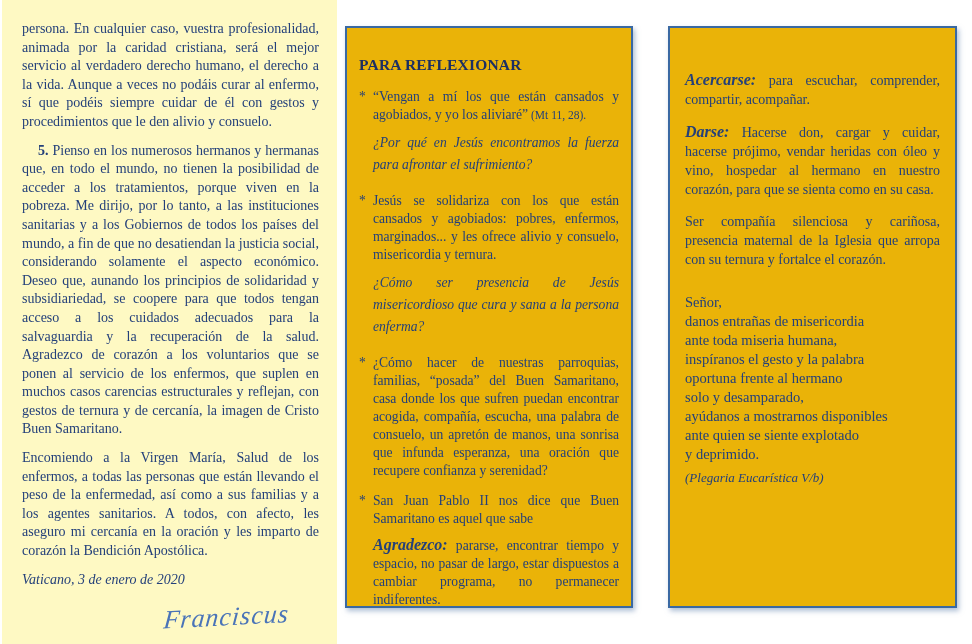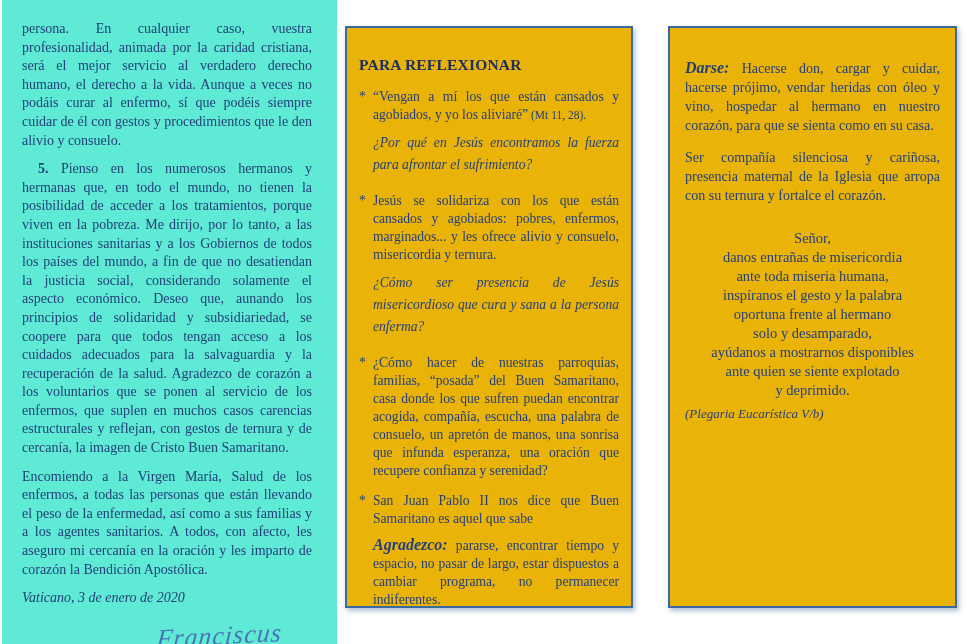--- a/index.html
+++ b/index.html
@@ -5,22 +5,22 @@
   html,body{margin:0;padding:0;}
   body{
     width:972px;height:644px;overflow:hidden;position:relative;
     background:#ffffff;
     font-family:"Liberation Serif","DejaVu Serif",serif;
     color:#24407a;
   }
   
   .left-panel{
     position:absolute;left:2px;top:0;width:335px;height:644px;
-    background:#5eead4;box-sizing:border-box;
-    padding:20px 25px 0 20px;
+    background:#fef9c3;box-sizing:border-box;
+    padding:20px 18px 0 20px;
   }
   .left-panel p{
     margin:0 0 10px 0;
     font-size:14px;line-height:18.6px;
     text-align:justify;hyphens:auto;-webkit-hyphens:auto;
   }
   .p-num{font-weight:bold;}
   .indent{text-indent:16px;}
   .dateline{font-style:italic;margin-top:2px;text-align:left;}
   .signature{
@@ -64,21 +64,21 @@
     text-align:justify;margin:4px 0 0 0;hyphens:auto;-webkit-hyphens:auto;
   }
   .leadin{font-style:italic;font-weight:bold;font-size:16px;}
   
   .rpara{
     font-size:14px;line-height:19px;text-align:justify;
     margin:0 0 13px 0;hyphens:auto;-webkit-hyphens:auto;
   }
   .rpara.gap-top{margin-top:12px;}
   .prayer{
-    white-space:pre-line;text-align:center;
+    white-space:pre-line;
     font-size:14.5px;line-height:19px;
     margin:24px 0 6px 0;
   }
   .prayer2{
     white-space:pre-line;text-align:center;
     font-size:14.5px;line-height:19px;
     margin:0 0 6px 0;
   }
   .citation{
     font-style:italic;font-size:13px;text-align:left;
@@ -119,20 +119,23 @@
     <span class="star">*</span><span>San Juan Pablo II nos dice que Buen Samaritano es aquel que sabe</span>
   </div>
 
   <div class="def">
     <span class="leadin">Agradezco:</span><span> pararse, encontrar tiempo y espacio, no pasar de largo, estar dispuestos a cambiar programa, no permanecer indiferentes.</span>
   </div>
 </div>
 
 <div class="box box-right">
 
+  <div class="rpara gap-top">
+    <span class="leadin">Acercarse:</span><span> para escuchar, comprender, compartir, acompañar.</span>
+  </div>
 
   <div class="rpara">
     <span class="leadin">Darse:</span><span> Hacerse don, cargar y cuidar, hacerse prójimo, vendar heridas con óleo y vino, hospedar al hermano en nuestro corazón, para que se sienta como en su casa.</span>
   </div>
 
   <div class="rpara gap-top">Ser compañía silenciosa y cariñosa, presencia maternal de la Iglesia que arropa con su ternura y fortalce el corazón.</div>
 
   <div class="prayer">Señor,
 danos entrañas de misericordia
 ante toda miseria humana,

